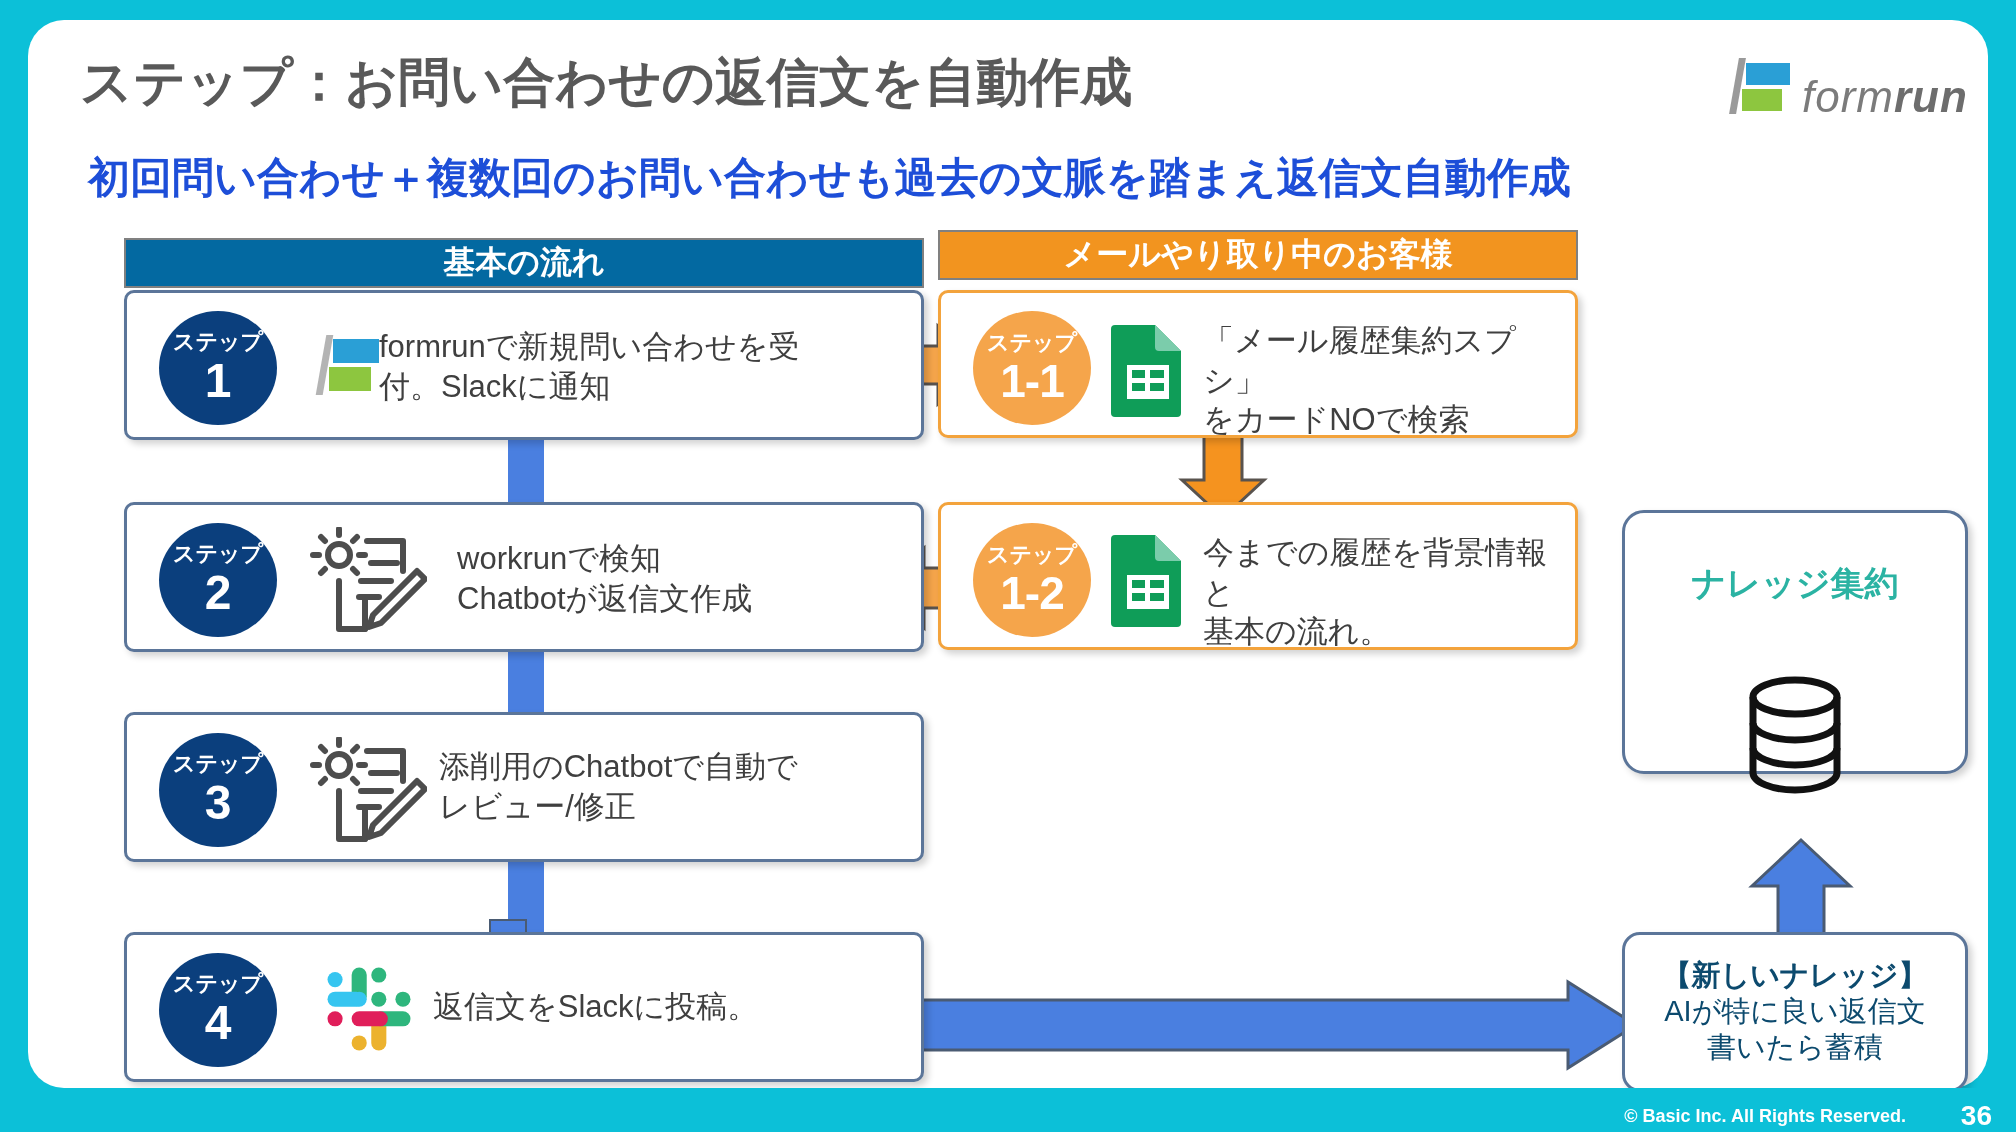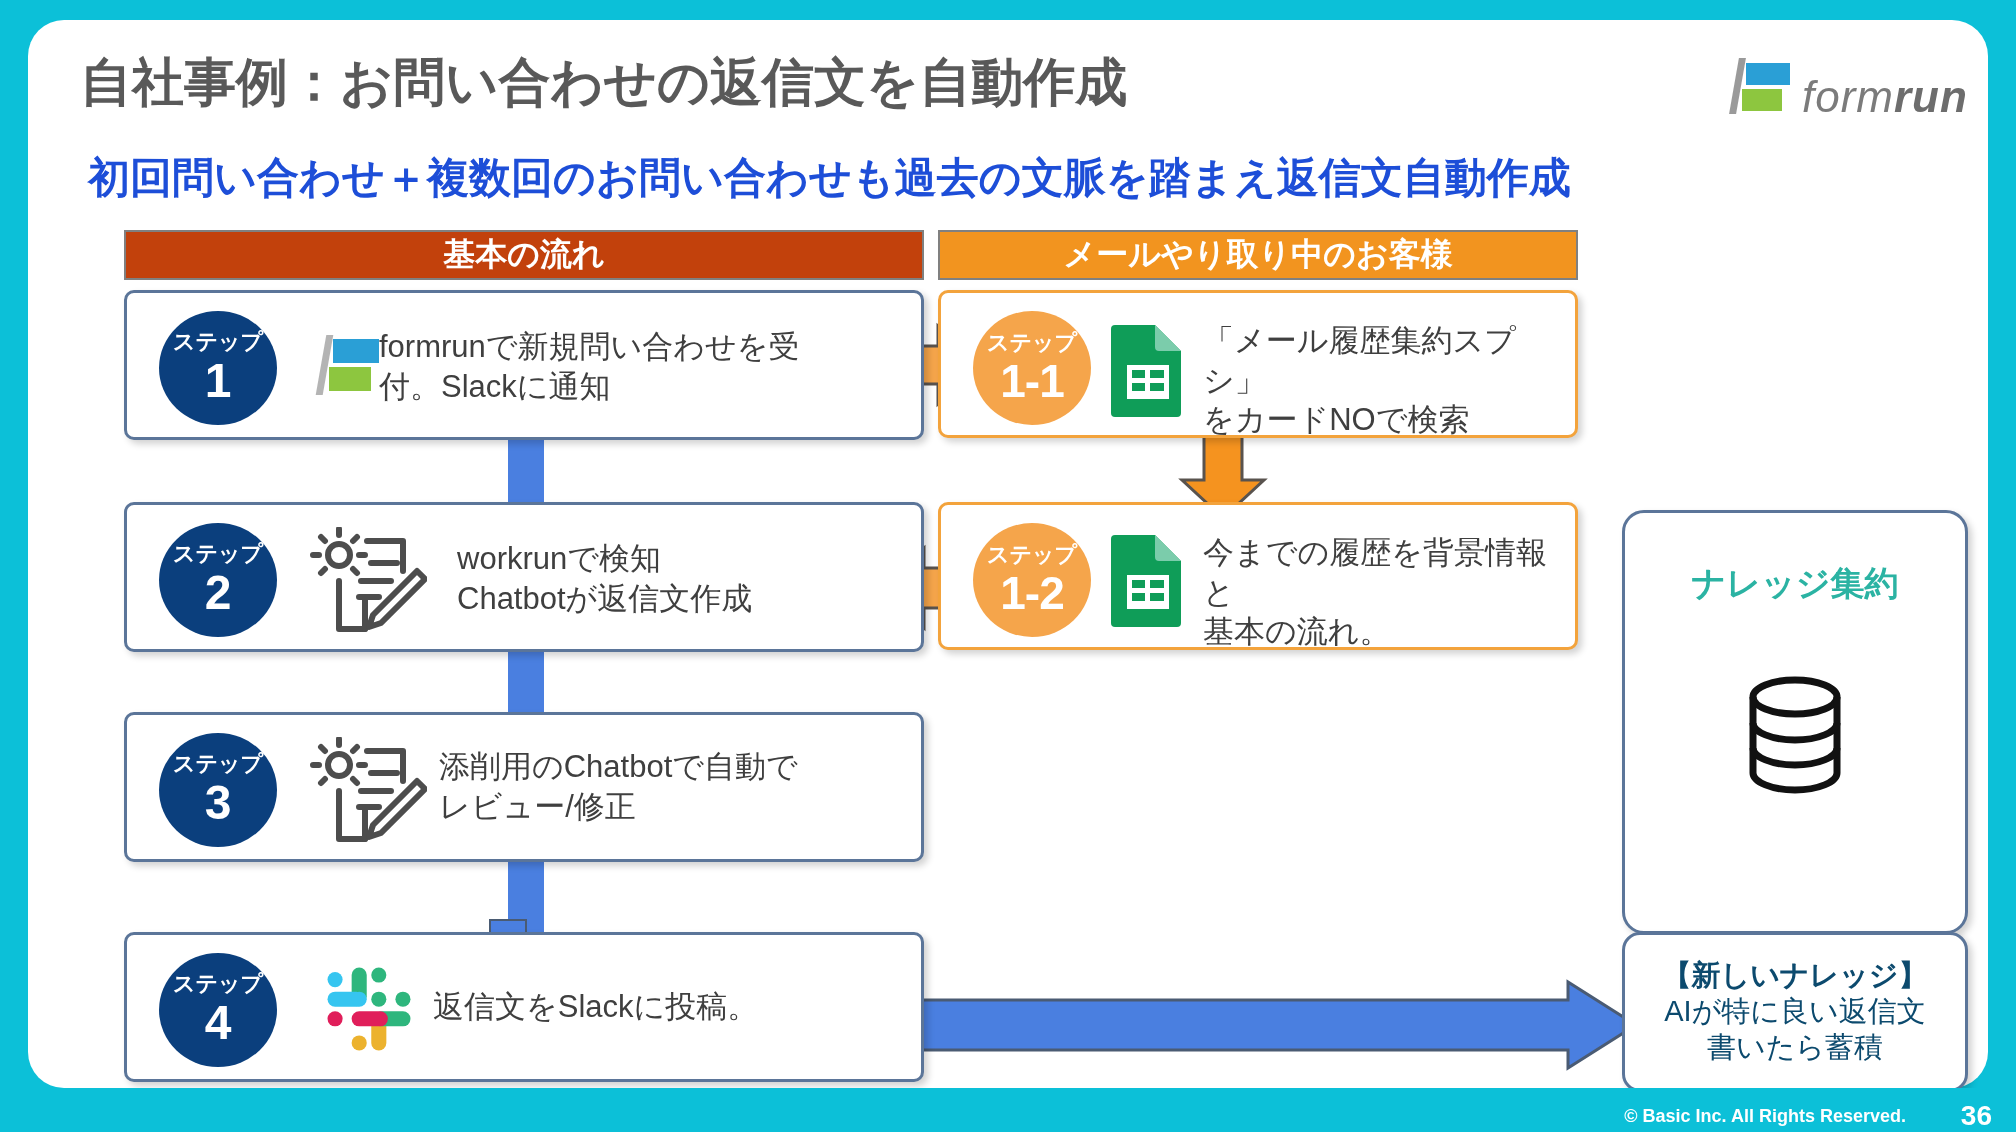--- a/index.html
+++ b/index.html
@@ -47,21 +47,21 @@
   }
   .logo-text b { font-weight: bold; color: #6d6d6d; }
 
   
   .colhead {
     position: absolute; height: 50px;
     color: #ffffff; font-size: 32px; font-weight: bold;
     display: flex; align-items: center; justify-content: center;
     border: 2px solid #808080;
   }
-  .colhead.blue  { left: 96px;  top: 210px; width: 800px; background: #c2410c; }
+  .colhead.blue  { left: 96px;  top: 218px; width: 800px; background: #0369a1; }
   .colhead.orange{ left: 910px; top: 210px; width: 640px; background: #f2941f; }
 
   
   .box {
     position: absolute; background: #ffffff;
     border: 3px solid #5b7599; border-radius: 10px;
     box-shadow: 4px 4px 7px rgba(0,0,0,0.18);
   }
   .box.orange { border-color: #f3a33c; }
 
@@ -95,21 +95,21 @@
   .ico { position: absolute; }
   
   .fr-mark { width: 64px; height: 62px; }
   .fr-slash { position: absolute; left: 4px; top: 2px; width: 7px; height: 60px; background: #b4b4b4; transform: skewX(-10deg); }
   .fr-blue { position: absolute; left: 16px; top: 6px; width: 46px; height: 24px; background: #2a9fd6; }
   .fr-green{ position: absolute; left: 12px; top: 34px; width: 42px; height: 24px; background: #8dc63f; }
 
   
   .kbox {
     position: absolute; left: 1594px; top: 490px;
-    width: 346px; height: 424px;
+    width: 346px; height: 264px;
     background: #fff; border: 3px solid #5b7599; border-radius: 22px;
     box-shadow: 4px 4px 7px rgba(0,0,0,0.18);
     padding-left: 44px;
   }
   .ktitle {
     position: absolute; top: 48px; left: 0; width: 100%;
     text-align: center; color: #2bb3a3; font-size: 34px; font-weight: bold;
   }
   .kicon { position: absolute; left: 50%; top: 160px; transform: translateX(-50%); }
 
@@ -142,21 +142,21 @@
     position: absolute; right: 24px; bottom: 0px;
     color: #ffffff; font-size: 28px; font-weight: bold;
   }
 </style>
 </head>
 <body>
 
 <div id="slide">
   <div class="card">
 
-    <div class="title">自社事例：お問い合わせの返信文を自動作成</div>
+    <div class="title">ステップ：お問い合わせの返信文を自動作成</div>
     <div class="subtitle">初回問い合わせ＋複数回のお問い合わせも過去の文脈を踏まえ返信文自動作成</div>
 
     <div class="logo">
       <div class="logo-mark">
         <div class="logo-slash"></div>
         <div class="logo-blue"></div>
         <div class="logo-green"></div>
       </div>
       <div class="logo-text"><span>form</span><b>run</b></div>
     </div>

